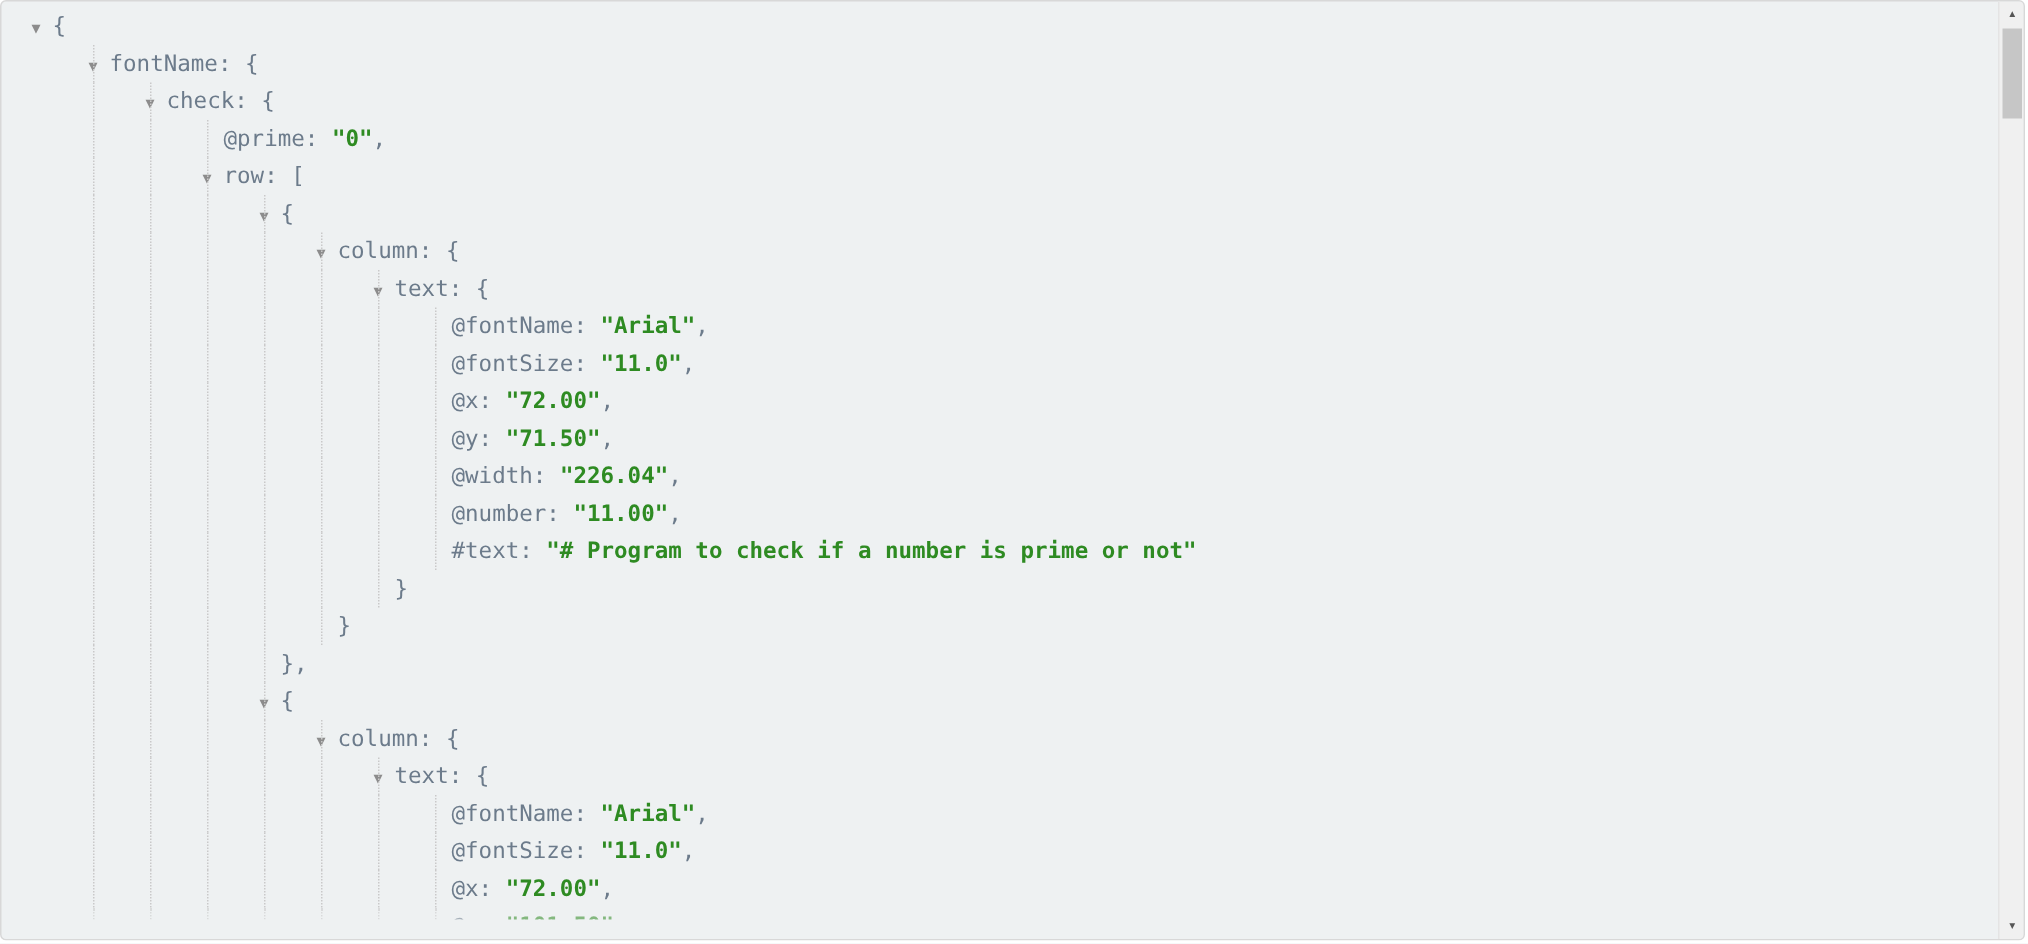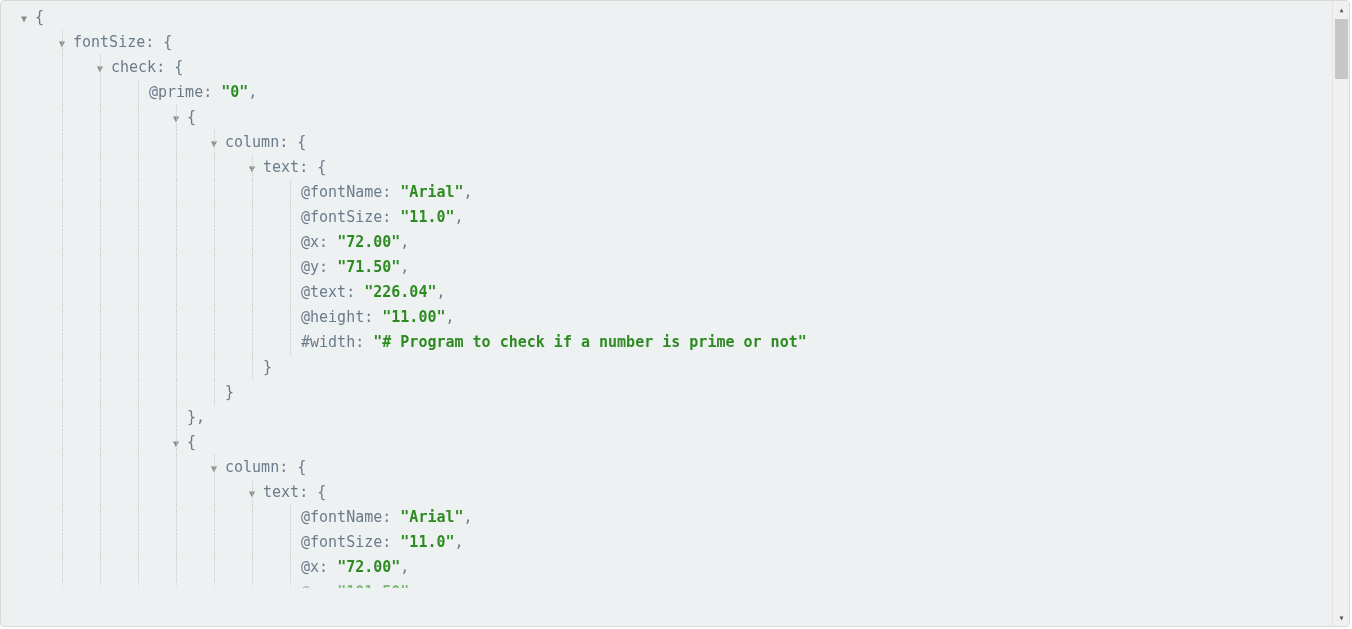--- a/index.html
+++ b/index.html
@@ -98,34 +98,39 @@
   }
 </style>
 </head>
 <body>
 
 <div class="viewer-frame">
   <div class="content" id="tree-root">
       <div class="line"><div class="guides"></div><span class="txt" style="padding-left: 0px;"><span class="toggle">▼</span><span class="brace">{</span></span></div>
       <div class="line"><div class="guides">
           <div class="guide" style="left: 41px;"></div>
-        </div><span class="txt" style="padding-left: 38px;"><span class="toggle">▼</span><span class="key">fontSize</span><span class="colon">: </span><span class="brace">{</span></span></div>
+        </div><span class="txt" style="padding-left: 38px;"><span class="toggle">▼</span><span class="key">fontName</span><span class="colon">: </span><span class="brace">{</span></span></div>
       <div class="line"><div class="guides">
           <div class="guide" style="left: 41px;"></div>
           <div class="guide" style="left: 79px;"></div>
         </div><span class="txt" style="padding-left: 76px;"><span class="toggle">▼</span><span class="key">check</span><span class="colon">: </span><span class="brace">{</span></span></div>
       <div class="line"><div class="guides">
           <div class="guide" style="left: 41px;"></div>
           <div class="guide" style="left: 79px;"></div>
           <div class="guide" style="left: 117px;"></div>
         </div><span class="txt" style="padding-left: 128px;"><span class="key">@prime</span><span class="colon">: </span><span class="str">"0"</span><span class="comma">,</span></span></div>
       <div class="line"><div class="guides">
           <div class="guide" style="left: 41px;"></div>
           <div class="guide" style="left: 79px;"></div>
           <div class="guide" style="left: 117px;"></div>
+        </div><span class="txt" style="padding-left: 114px;"><span class="toggle">▼</span><span class="key">row</span><span class="colon">: </span><span class="brace">[</span></span></div>
+      <div class="line"><div class="guides">
+          <div class="guide" style="left: 41px;"></div>
+          <div class="guide" style="left: 79px;"></div>
+          <div class="guide" style="left: 117px;"></div>
           <div class="guide" style="left: 155px;"></div>
         </div><span class="txt" style="padding-left: 152px;"><span class="toggle">▼</span><span class="brace">{</span></span></div>
       <div class="line"><div class="guides">
           <div class="guide" style="left: 41px;"></div>
           <div class="guide" style="left: 79px;"></div>
           <div class="guide" style="left: 117px;"></div>
           <div class="guide" style="left: 155px;"></div>
           <div class="guide" style="left: 193px;"></div>
         </div><span class="txt" style="padding-left: 190px;"><span class="toggle">▼</span><span class="key">column</span><span class="colon">: </span><span class="brace">{</span></span></div>
       <div class="line"><div class="guides">
@@ -173,39 +178,39 @@
           <div class="guide" style="left: 269px;"></div>
         </div><span class="txt" style="padding-left: 280px;"><span class="key">@y</span><span class="colon">: </span><span class="str">"71.50"</span><span class="comma">,</span></span></div>
       <div class="line"><div class="guides">
           <div class="guide" style="left: 41px;"></div>
           <div class="guide" style="left: 79px;"></div>
           <div class="guide" style="left: 117px;"></div>
           <div class="guide" style="left: 155px;"></div>
           <div class="guide" style="left: 193px;"></div>
           <div class="guide" style="left: 231px;"></div>
           <div class="guide" style="left: 269px;"></div>
-        </div><span class="txt" style="padding-left: 280px;"><span class="key">@text</span><span class="colon">: </span><span class="str">"226.04"</span><span class="comma">,</span></span></div>
-      <div class="line"><div class="guides">
-          <div class="guide" style="left: 41px;"></div>
-          <div class="guide" style="left: 79px;"></div>
-          <div class="guide" style="left: 117px;"></div>
-          <div class="guide" style="left: 155px;"></div>
-          <div class="guide" style="left: 193px;"></div>
-          <div class="guide" style="left: 231px;"></div>
-          <div class="guide" style="left: 269px;"></div>
-        </div><span class="txt" style="padding-left: 280px;"><span class="key">@height</span><span class="colon">: </span><span class="str">"11.00"</span><span class="comma">,</span></span></div>
-      <div class="line"><div class="guides">
-          <div class="guide" style="left: 41px;"></div>
-          <div class="guide" style="left: 79px;"></div>
-          <div class="guide" style="left: 117px;"></div>
-          <div class="guide" style="left: 155px;"></div>
-          <div class="guide" style="left: 193px;"></div>
-          <div class="guide" style="left: 231px;"></div>
-          <div class="guide" style="left: 269px;"></div>
-        </div><span class="txt" style="padding-left: 280px;"><span class="key">#width</span><span class="colon">: </span><span class="str">"# Program to check if a number is prime or not"</span></span></div>
+        </div><span class="txt" style="padding-left: 280px;"><span class="key">@width</span><span class="colon">: </span><span class="str">"226.04"</span><span class="comma">,</span></span></div>
+      <div class="line"><div class="guides">
+          <div class="guide" style="left: 41px;"></div>
+          <div class="guide" style="left: 79px;"></div>
+          <div class="guide" style="left: 117px;"></div>
+          <div class="guide" style="left: 155px;"></div>
+          <div class="guide" style="left: 193px;"></div>
+          <div class="guide" style="left: 231px;"></div>
+          <div class="guide" style="left: 269px;"></div>
+        </div><span class="txt" style="padding-left: 280px;"><span class="key">@number</span><span class="colon">: </span><span class="str">"11.00"</span><span class="comma">,</span></span></div>
+      <div class="line"><div class="guides">
+          <div class="guide" style="left: 41px;"></div>
+          <div class="guide" style="left: 79px;"></div>
+          <div class="guide" style="left: 117px;"></div>
+          <div class="guide" style="left: 155px;"></div>
+          <div class="guide" style="left: 193px;"></div>
+          <div class="guide" style="left: 231px;"></div>
+          <div class="guide" style="left: 269px;"></div>
+        </div><span class="txt" style="padding-left: 280px;"><span class="key">#text</span><span class="colon">: </span><span class="str">"# Program to check if a number is prime or not"</span></span></div>
       <div class="line"><div class="guides">
           <div class="guide" style="left: 41px;"></div>
           <div class="guide" style="left: 79px;"></div>
           <div class="guide" style="left: 117px;"></div>
           <div class="guide" style="left: 155px;"></div>
           <div class="guide" style="left: 193px;"></div>
           <div class="guide" style="left: 231px;"></div>
         </div><span class="txt" style="padding-left: 242px;"><span class="brace">}</span></span></div>
       <div class="line"><div class="guides">
           <div class="guide" style="left: 41px;"></div>

